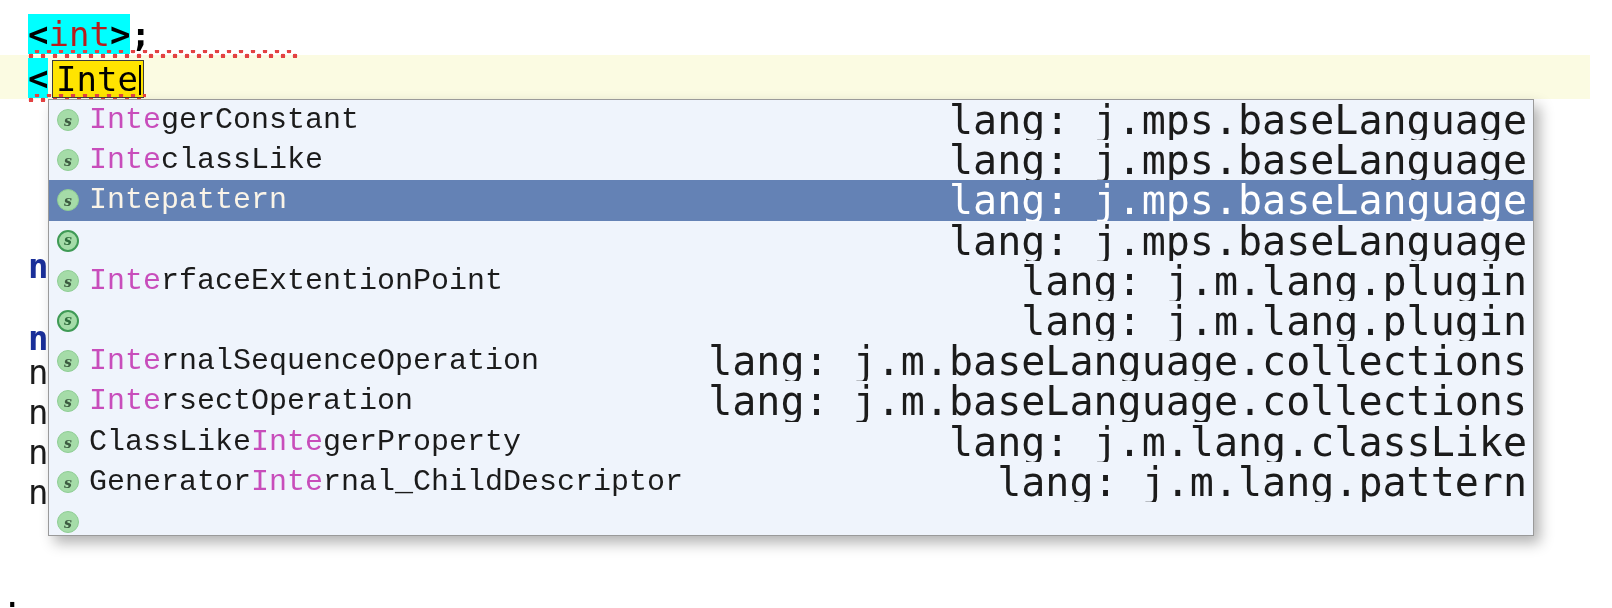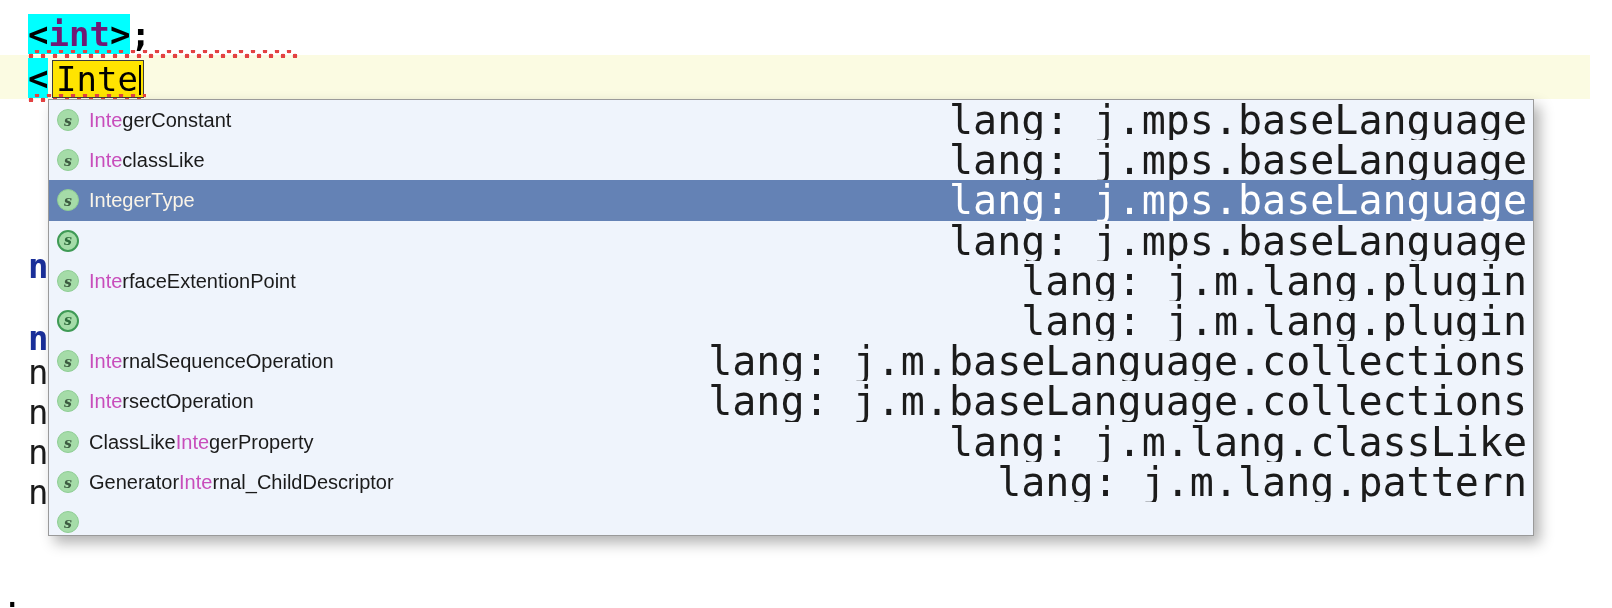--- a/index.html
+++ b/index.html
@@ -50,22 +50,22 @@
   .line1 { left: 28px; top: 12px; }
   .line2 { left: 28px; top: 56px; }
 
   .tok-cyan {
     background: #00ffff;
     color: #000000;
     font-weight: bold;
   }
   .tok-int {
     background: #00ffff;
-    color: #701a75;
-    font-weight: bold;
+    color: #b91c1c;
+    font-weight: normal;
   }
   .tok-semi {
     color: #000000;
     font-weight: bold;
   }
 
   
   .squiggle {
     position: absolute;
     height: 8px;
@@ -188,22 +188,22 @@
   .ic-interface {
     background: #a5dca8;
     border: 2.5px solid #3f9a55;
     color: #2f6b3c;
     line-height: 17px;
   }
 
   .row-name {
     flex: 0 0 auto;
     white-space: pre;
-    font-family: Liberation Sans, sans-serif;
-    font-size: 20px;
+    font-family: Liberation Mono, monospace;
+    font-size: 30px;
     line-height: 34px;
     color: #1b1b1b;
   }
   .row.selected .row-name { color: #faf4e8; }
 
   .row-name .match {
     color: #c84dbb;
   }
   .row.selected .row-name .match { color: #faf4e8; }
 
@@ -260,21 +260,21 @@
           <span class="row-icon">
             <span class="ic-concept">s</span>
           </span>
           <span class="row-name"><span></span><span class="match">Inte</span><span>classLike</span></span>
           <span class="row-lang">lang: j.mps.baseLanguage</span>
         </div>
         <div class="row selected">
           <span class="row-icon">
             <span class="ic-concept">s</span>
           </span>
-          <span class="row-name"><span></span><span class="match">Inte</span><span>gerType</span></span>
+          <span class="row-name"><span></span><span class="match">Inte</span><span>pattern</span></span>
           <span class="row-lang">lang: j.mps.baseLanguage</span>
         </div>
         <div class="row">
           <span class="row-icon">
             <span class="ic-interface">s</span>
           </span>
           <span class="row-lang">lang: j.mps.baseLanguage</span>
         </div>
         <div class="row">
           <span class="row-icon">

